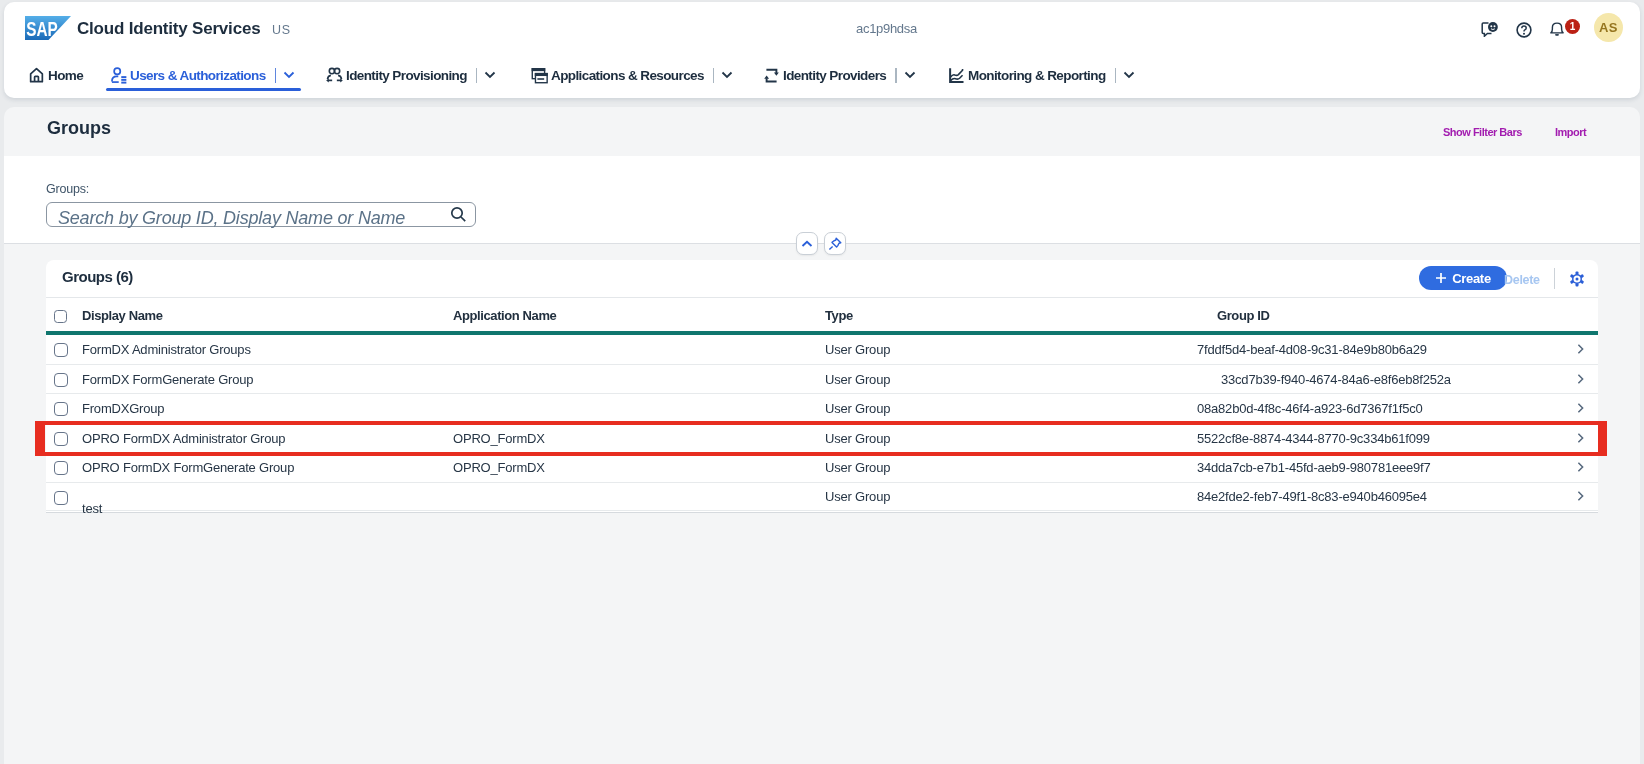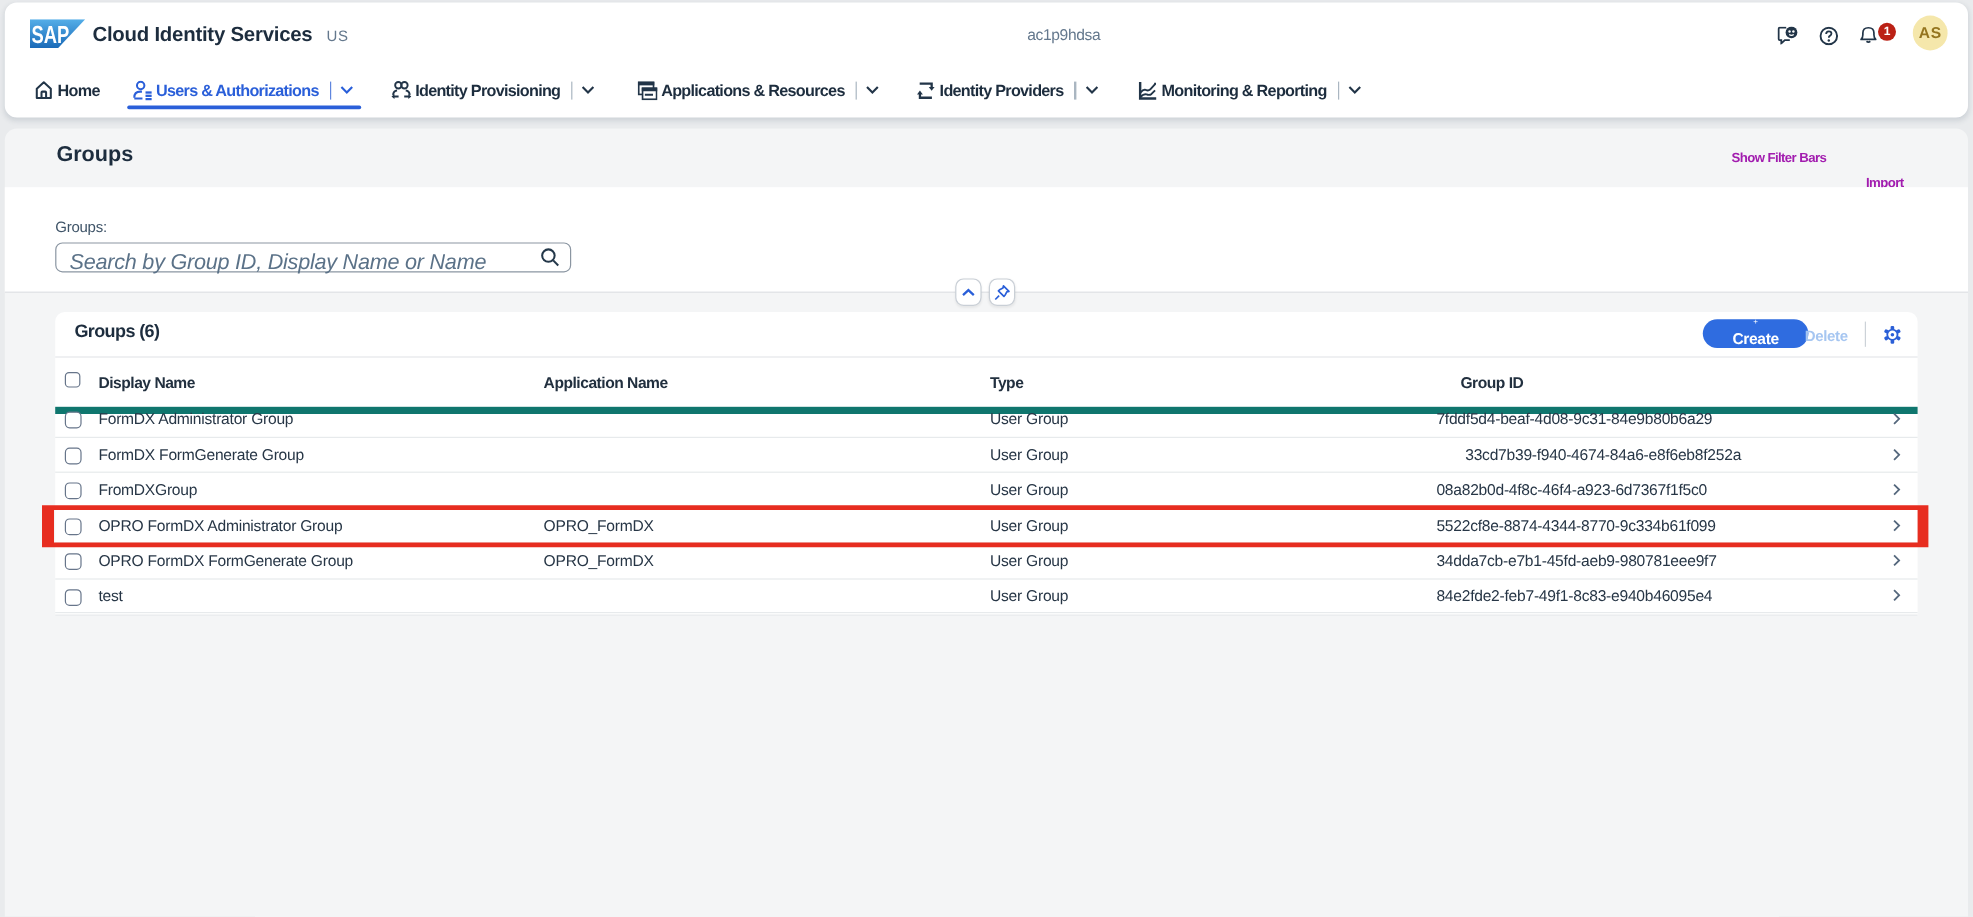--- a/index.html
+++ b/index.html
@@ -32,21 +32,21 @@
 #filterpanel { left:4px; top:156px; width:1636px; height:88px; background:#fff; border-bottom:1px solid #dcdfe3; }
 #grlabel { left:46px; top:182px; font-size:12.5px; letter-spacing:-0.2px; color:#3f5468; }
 #searchbox { left:46px; top:202px; width:430px; height:25px; background:#fff; border:1px solid #8b96a2; border-radius:6px; }
 #searchph { left:58px; top:208px; font-size:18px; font-style:italic; letter-spacing:-0.2px; color:#5b7288; }
 
 .pill { width:22px; height:23px; background:#fff; border:1px solid #c9cfd6; border-radius:7px; display:flex; align-items:center; justify-content:center; box-shadow:0 1px 2px rgba(0,0,0,0.06); }
 
 
 #tablecard { left:46px; top:260px; width:1552px; height:253px; background:#fff; border-radius:8px 8px 0 0; border-bottom:1px solid #d6dade; }
 #tabletitle { left:62px; top:268px; font-size:15px; font-weight:bold; letter-spacing:-0.5px; color:#1d2d3e; }
-#createbtn { left:1419px; top:266px; width:88px; height:24px; border-radius:12px; background:#2f6ce0; color:#fff; font-size:13px; letter-spacing:-0.3px; font-weight:bold; display:flex; align-items:center; justify-content:center; gap:5px;flex-direction:column; }
+#createbtn { left:1419px; top:266px; width:88px; height:24px; border-radius:12px; background:#2f6ce0; color:#fff; font-size:13px; letter-spacing:-0.3px; font-weight:bold; display:flex; align-items:center; justify-content:center; gap:5px; }
 #deletebtn { left:1504px; top:272.5px; font-size:12.5px; letter-spacing:-0.3px; font-weight:bold; color:#a6c6f1; }
 #hdrdiv { left:1554px; top:268px; width:1px; height:21px; background:#ccd2d8; }
 #thead { left:46px; top:297px; width:1552px; height:37px; border-top:1px solid #e4e7ea; border-bottom:1px solid #e4e7ea; font-weight:bold; }
 .cb { width:14px; height:14px; border:1.5px solid #67758a; border-radius:4px; background:#fff; }
 .row { left:46px; width:1552px; height:29.5px; border-bottom:1px solid #e7eaec; }
 .ct { position:absolute; top:50%; transform:translateY(-50%); font-size:13px; letter-spacing:-0.2px; color:#273646; white-space:nowrap; }
 .chev { position:absolute; right:14px; top:50%; transform:translateY(-50%); }
 #redbox { left:35px; top:420.5px; width:1572px; height:35.5px; border-style:solid; border-color:#e72d20; border-width:4px 9px 4.5px 10px; z-index:10; }
 </style>
 </head>
@@ -161,21 +161,21 @@
   <span>Monitoring &amp; Reporting</span>
   <span class="pipe"></span>
   <svg class="ch" width="12" height="8" viewBox="0 0 12 8">
       <path d="M1.5 1.5 L6 6 L10.5 1.5" fill="none" stroke="#223548" stroke-width="1.8"></path>
     </svg>
 </div>
 
 <div id="content" class="abs"></div>
 <span id="pagetitle" class="abs">Groups</span>
 <span class="toplink abs" style="left:1443px;">Show Filter Bars</span>
-<span class="toplink abs" style="left:1555px;margin-top:21px;">Import</span>
+<span class="toplink abs" style="left:1555px;">Import</span>
 
 <div id="filterpanel" class="abs"></div>
 <span id="grlabel" class="abs">Groups:</span>
 <div id="searchbox" class="abs"></div>
 <span id="searchph" class="abs">Search by Group ID, Display Name or Name</span>
 <svg class="abs" style="left:450px; top:206px;" width="17" height="17" viewBox="0 0 17 17">
   <circle cx="7" cy="7" r="5.2" fill="none" stroke="#24384a" stroke-width="1.7"></circle>
   <path d="M11 11 L15.2 15.2" stroke="#24384a" stroke-width="1.7"></path>
 </svg>
 
@@ -208,31 +208,31 @@
     <rect x="6.5" y="0.6" width="3" height="3.2" rx="1" transform="rotate(60 8 8)"></rect>
     <rect x="6.5" y="12.2" width="3" height="3.2" rx="1" transform="rotate(60 8 8)"></rect>
     <rect x="6.5" y="0.6" width="3" height="3.2" rx="1" transform="rotate(-60 8 8)"></rect>
     <rect x="6.5" y="12.2" width="3" height="3.2" rx="1" transform="rotate(-60 8 8)"></rect>
   </g>
   <circle cx="8" cy="8" r="5" fill="#2b5fd7"></circle>
   <circle cx="8" cy="8" r="3.5" fill="#fff"></circle>
   <circle cx="8" cy="8" r="1.5" fill="#2b5fd7"></circle>
 </svg>
 
-<div id="thead" class="row abs" style="top:297px; height:48px; border-bottom:6px solid #0f766e;">
+<div id="thead" class="row abs" style="top:297px; height:38px; border-bottom:4px solid #0f766e;">
   <div class="cb abs" style="left:8px; top:12px; width:12.5px; height:12.5px; border-radius:3.5px;"></div>
   <span class="ct" style="left:36px; font-weight:bold; color:#22303f; font-size:13px; letter-spacing:-0.4px;">Display Name</span>
   <span class="ct" style="left:407px; font-weight:bold; color:#22303f; font-size:13px; letter-spacing:-0.4px;">Application Name</span>
   <span class="ct" style="left:779px; font-weight:bold; color:#22303f; font-size:13px; letter-spacing:-0.4px;">Type</span>
   <span class="ct" style="left:1151px; font-weight:bold; color:#22303f; font-size:13px; letter-spacing:-0.4px;margin-left:20px;">Group ID</span>
 </div>
 
 <div class="row abs" style="top:335px;">
   <div class="cb abs" style="left:8px; top:8px;"></div>
-  <span class="ct" style="left:36px;">FormDX Administrator Group</span>
+  <span class="ct" style="left:36px;">FormDX Administrator Groups</span>
   <span class="ct" style="left:779px;">User Group</span>
   <span class="ct" style="left:1151px;">7fddf5d4-beaf-4d08-9c31-84e9b80b6a29</span>
   <svg class="chev" width="7" height="11" viewBox="0 0 8 13">
       <path d="M1.5 1.5 L6.5 6.5 L1.5 11.5" fill="none" stroke="#55687d" stroke-width="1.8"></path>
     </svg>
 </div>
 <div class="row abs" style="top:364.5px;">
   <div class="cb abs" style="left:8px; top:8px;"></div>
   <span class="ct" style="left:36px;">FormDX FormGenerate Group</span>
   <span class="ct" style="left:779px;">User Group</span>
@@ -265,21 +265,21 @@
   <span class="ct" style="left:36px;">OPRO FormDX FormGenerate Group</span>
   <span class="ct" style="left:407px;">OPRO_FormDX</span>
   <span class="ct" style="left:779px;">User Group</span>
   <span class="ct" style="left:1151px;">34dda7cb-e7b1-45fd-aeb9-980781eee9f7</span>
   <svg class="chev" width="7" height="11" viewBox="0 0 8 13">
       <path d="M1.5 1.5 L6.5 6.5 L1.5 11.5" fill="none" stroke="#55687d" stroke-width="1.8"></path>
     </svg>
 </div>
 <div class="row abs" style="top:482.5px; height:28.5px;">
   <div class="cb abs" style="left:8px; top:8px;"></div>
-  <span class="ct" style="left:36px;">test</span>
+  <span class="ct" style="left:36px;margin-top:12px;">test</span>
   <span class="ct" style="left:779px;">User Group</span>
   <span class="ct" style="left:1151px;">84e2fde2-feb7-49f1-8c83-e940b46095e4</span>
   <svg class="chev" width="7" height="11" viewBox="0 0 8 13">
       <path d="M1.5 1.5 L6.5 6.5 L1.5 11.5" fill="none" stroke="#55687d" stroke-width="1.8"></path>
     </svg>
 </div>
 
 <div id="redbox" class="abs"></div>
 
 </body></html>

